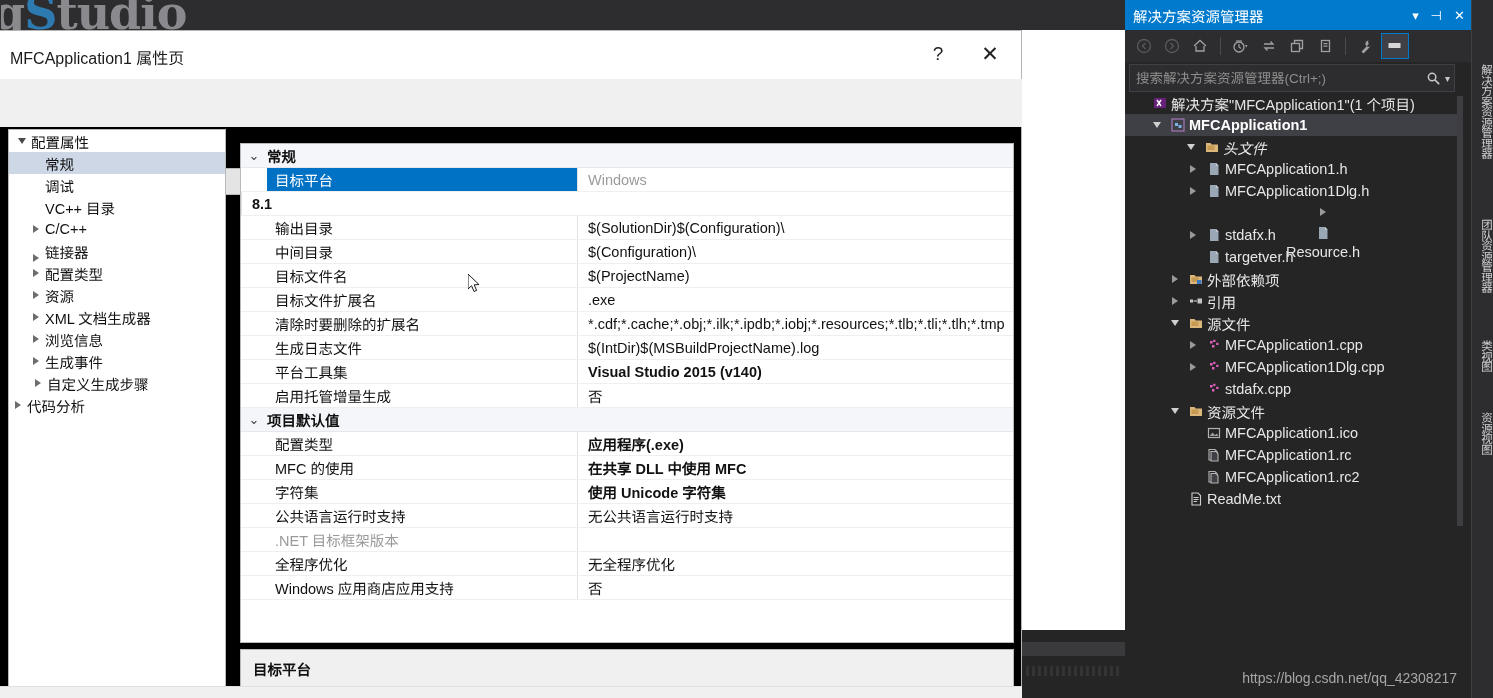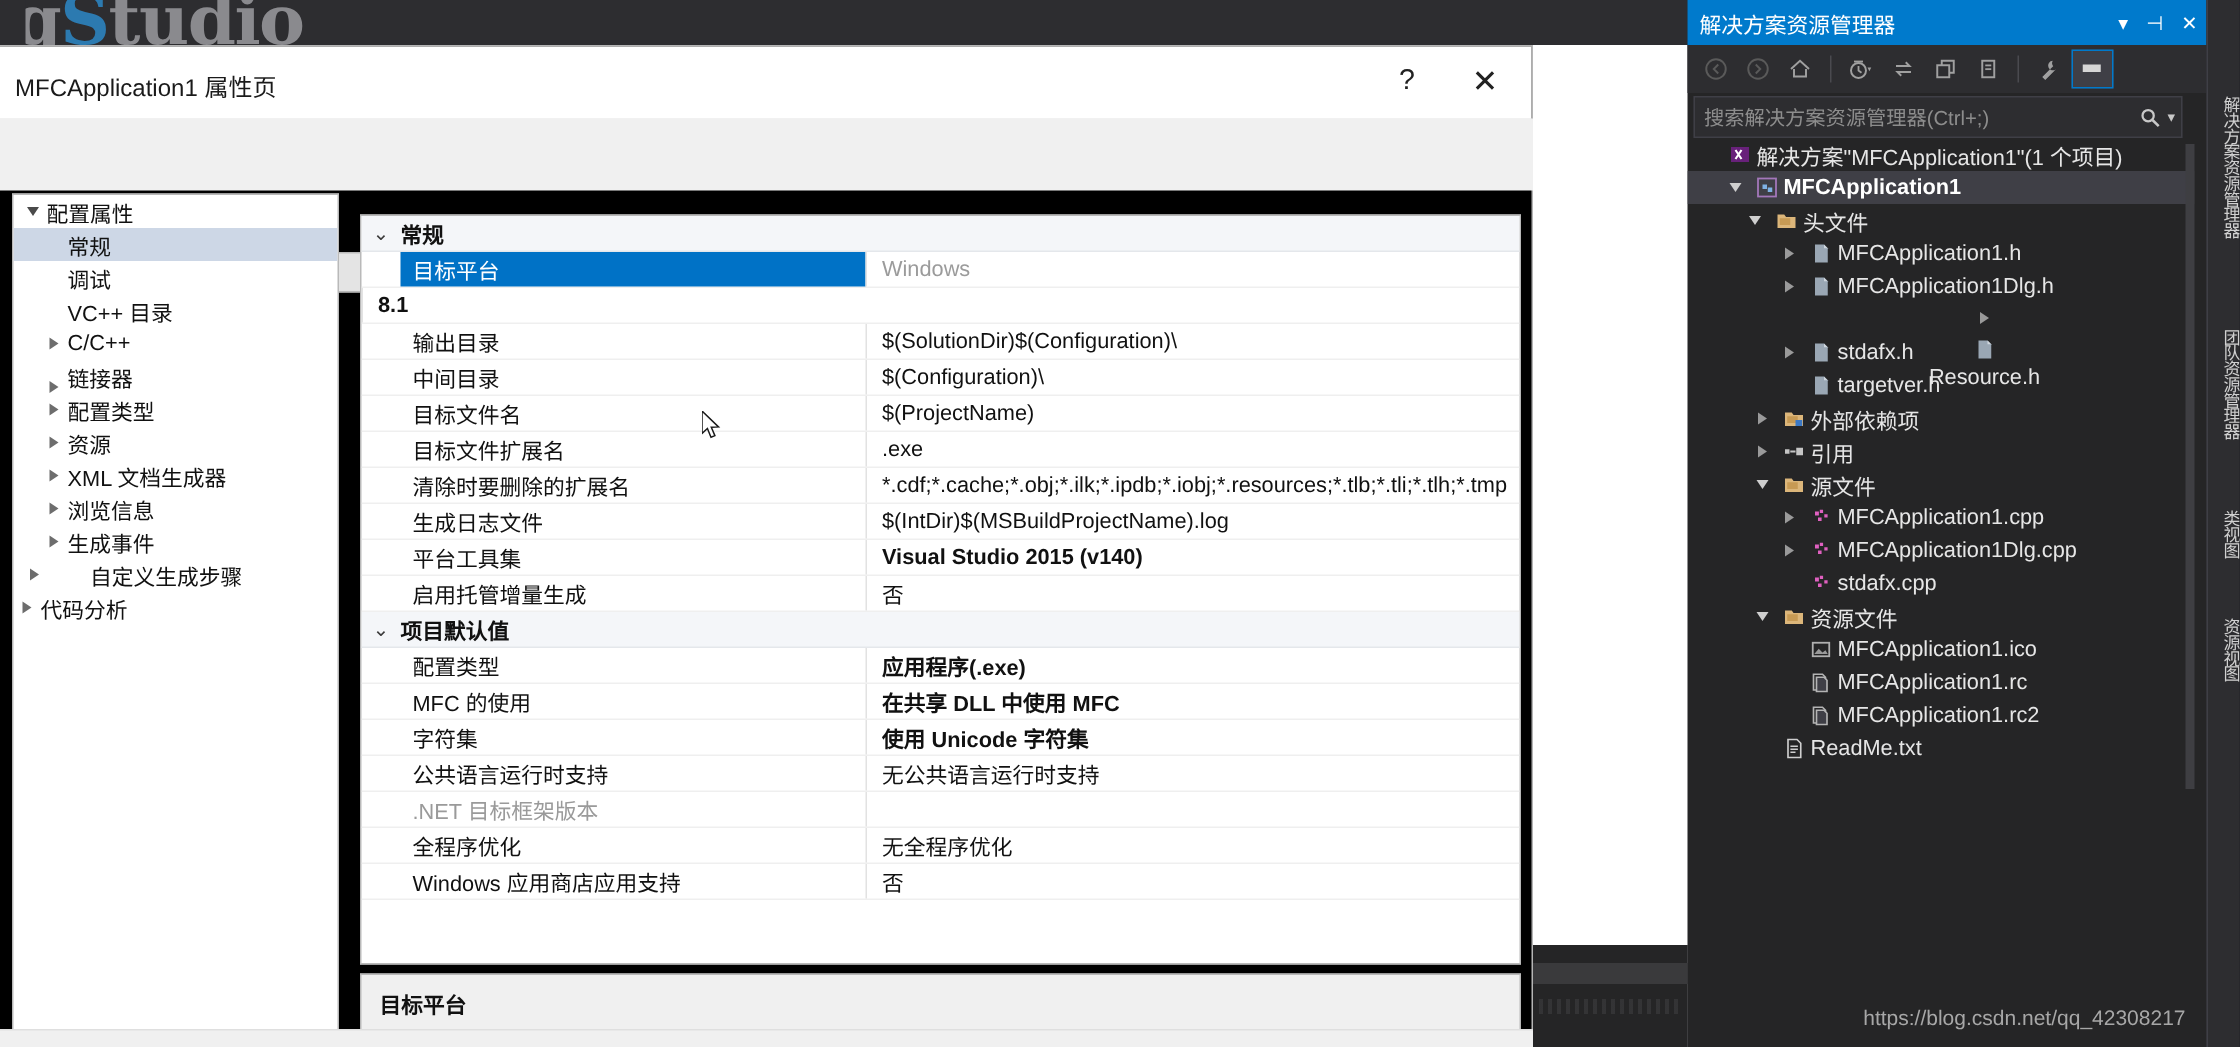--- a/index.html
+++ b/index.html
@@ -7,21 +7,21 @@
     width: 1493px; height: 698px;
     overflow: hidden;
     font-family: "Liberation Sans", "DejaVu Sans", sans-serif;
     background: #2d2d30;
   }
   #root { position: relative; width: 1493px; height: 698px; }
 
   
   .vs-bg { position: absolute; inset: 0; background: #2d2d30; }
   .vs-titlebar {
-    position: absolute; left: 17px; top: 0; width: 931px; height: 30px;
+    position: absolute; left: 1px; top: 0; width: 931px; height: 30px;
     background: #2d2d30; overflow: hidden;
   }
   .vs-logo-text {
     position: absolute; left: -8px; top: -14px;
     font-family: "DejaVu Serif", "Liberation Serif", serif;
     font-size: 46px; font-weight: bold; color: #8a8a8e;
     letter-spacing: -1px; white-space: nowrap;
   }
   .vs-logo-text .accent { color: #2c7ab0; }
   .vs-editor-area {
@@ -369,21 +369,21 @@
             <span class="tri-right"></span>
           </span>
           <span>浏览信息</span>
         </div>
         <div class="tnode" style="padding-left: 18px;">
           <span class="exp">
             <span class="tri-right"></span>
           </span>
           <span>生成事件</span>
         </div>
-        <div class="tnode" style="padding-left: 5px; gap: 28px;">
+        <div class="tnode" style="padding-left: 20px;">
           <span class="exp">
             <span class="tri-right"></span>
           </span>
           <span>自定义生成步骤</span>
         </div>
         <div class="tnode" style="">
           <span class="exp">
             <span class="tri-right"></span>
           </span>
           <span>代码分析</span>
@@ -583,21 +583,21 @@
             <span class="stri-d"></span>
           </span>
           <span class="sic">
             <svg width="16" height="16" viewBox="0 0 16 16">
               <rect x="2" y="2" width="12" height="12" fill="none" stroke="#a377ba" stroke-width="1.2"></rect>
               <path d="M5 6 h3 v3 h-3 z M8.5 8 h3 v3 h-3 z" fill="#7fb2e5"></path>
             </svg>
           </span>
           <span>MFCApplication1</span>
         </div>
-        <div class="sn" style="padding-left: 35px;">
+        <div class="sn" style="padding-left: 56px; font-style: italic;">
           <span class="sexp">
             <span class="stri-d"></span>
           </span>
           <span class="sic">
             <svg width="16" height="16" viewBox="0 0 16 16">
               <path d="M2 4 h4.5 l1.2 1.6 H14 V13 H2 Z" fill="#dcb67a"></path>
               <path d="M3.5 6.5 h7 v4.5 h-7 z" fill="#c79a54"></path>
             </svg>
           </span>
           <span>头文件</span>

